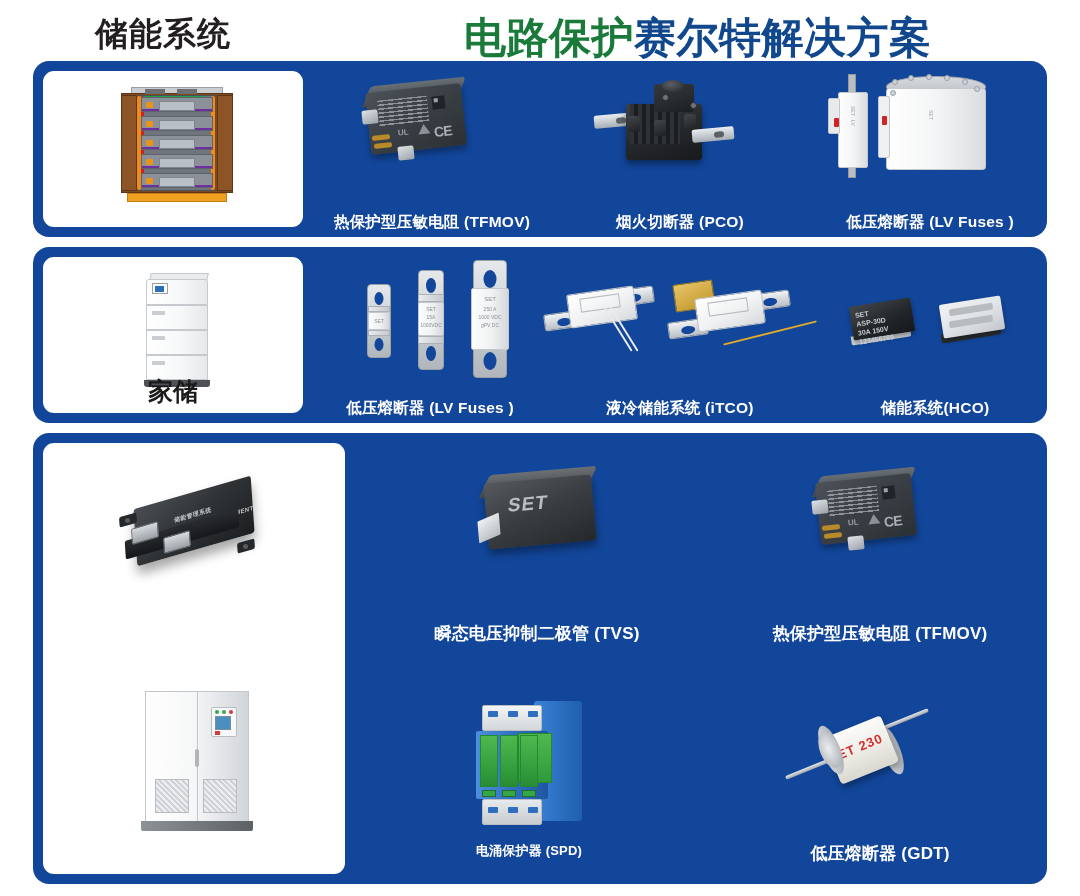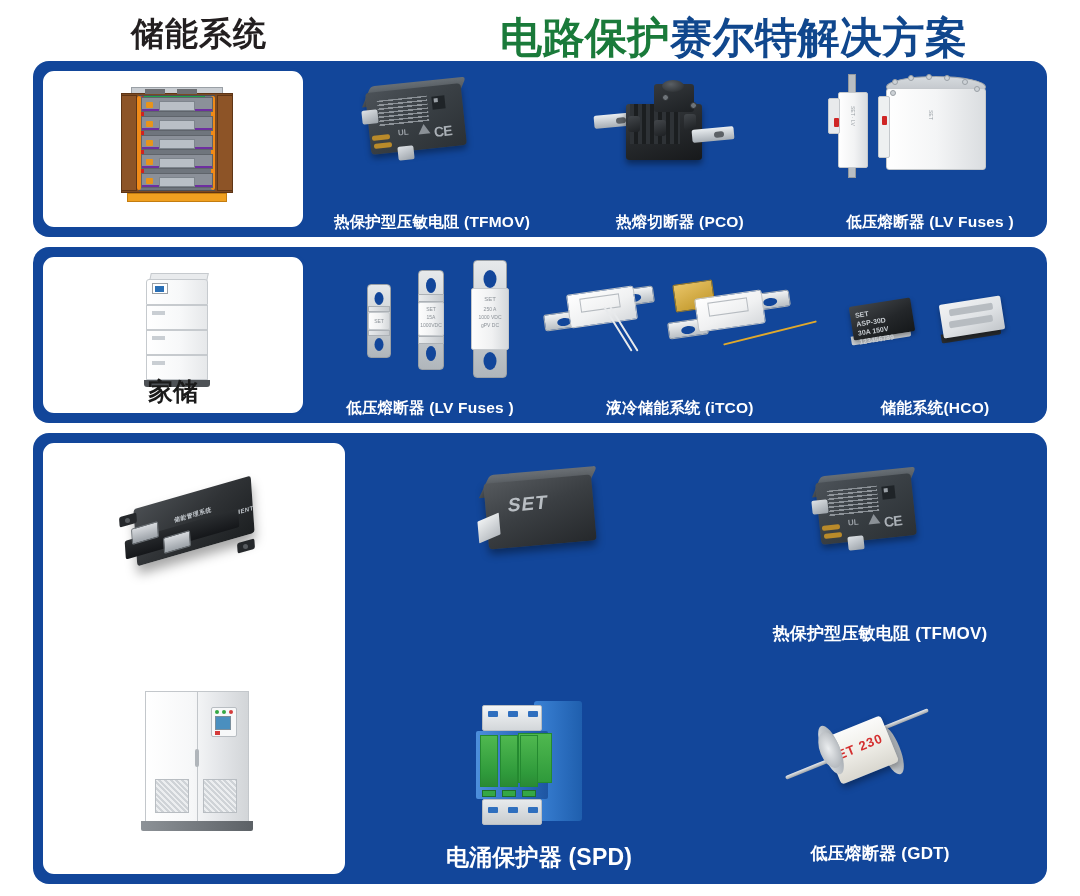--- a/index.html
+++ b/index.html
@@ -6,21 +6,21 @@
   * { box-sizing: border-box; margin: 0; padding: 0; }
   html, body {
     width: 1080px; height: 896px;
     background: #ffffff;
     font-family: "Liberation Sans", "DejaVu Sans", sans-serif;
     overflow: hidden;
   }
   .page { position: relative; width: 1080px; height: 896px; }
 
   
-  .header { position: absolute; left: 0; top: 0; width: 922px; height: 58px; margin-left: 36px; }
+  .header { position: absolute; left: 0; top: 0; width: 922px; height: 58px; }
   .hdr-left {
     position: absolute; left: 95px; top: 12px;
     font-size: 33px; font-weight: 700; letter-spacing: 1px;
     color: #231f20;
   }
   .hdr-right {
     position: absolute; left: 464px; top: 10px;
     font-size: 42px; font-weight: 700; letter-spacing: 0.5px;
     white-space: nowrap;
   }
@@ -552,21 +552,21 @@
       <div class="bolt" style="left:96px; top:4px;"></div>
       <div class="bolt" style="left:114px; top:5px;"></div>
       <div class="bolt" style="left:132px; top:9px;"></div>
       <div class="bolt" style="left:144px; top:16px;"></div>
       <div class="bolt" style="left:60px; top:20px;"></div>
       <div class="lbl" style="left:104px; top:40px;">SET</div>
     </div>
   </div>
 
   <div class="caption" style="left:332px; top:212px; width:200px;">热保护型压敏电阻 (TFMOV)</div>
-  <div class="caption" style="left:590px; top:212px; width:180px;">热熔切断器 (PCO)</div>
+  <div class="caption" style="left:590px; top:212px; width:180px;">烟火切断器 (PCO)</div>
   <div class="caption" style="left:830px; top:212px; width:200px;">低压熔断器 (LV Fuses )</div>
 
   <div class="panel r2"></div>
 
   <div class="card c2">
     <div class="home">
       <div class="cap"></div>
       <div class="blk b1"></div>
       <div class="blk b2"></div>
       <div class="blk b3"></div>
@@ -706,20 +706,21 @@
       <div class="tri"></div>
       <div class="ce">CE</div>
       <div class="ul">UL</div>
       <div class="term t1"></div>
       <div class="term t2"></div>
       <div class="pin p1"></div>
       <div class="pin p2"></div>
     </div>
   </div>
 
+  <div class="caption" style="left:412px; top:622px; width:250px; font-size:17px;">瞬态电压抑制二极管 (TVS)</div>
   <div class="caption" style="left:750px; top:622px; width:260px; font-size:17px;">热保护型压敏电阻 (TFMOV)</div>
 
   <div class="art" style="left:470px; top:695px; width:160px; height:135px;">
     <div class="spd" style="width:160px;height:135px;">
       <div class="backplate"></div>
       <div class="topcap"></div>
       <div class="bluebody"></div>
       <div class="bigGreen"></div>
       <div class="green g1"></div>
         <div class="green g2"></div>
@@ -742,16 +743,16 @@
       <div class="wire wL"></div>
       <div class="wire wR"></div>
       <div class="ring r2"></div>
       <div class="cyl"></div>
       <div class="txt">ET 230</div>
       <div class="ring r1"></div>
       <div class="capFace"></div>
     </div>
   </div>
 
-  <div class="caption" style="left:414px; top:842px; width:250px; font-size:23px;">电涌保护器 (SPD)</div>
+  <div class="caption" style="left:404px; top:842px; width:250px; font-size:13px;">电涌保护器 (SPD)</div>
   <div class="caption" style="left:750px; top:842px; width:260px; font-size:17px;">低压熔断器 (GDT)</div>
 
 </div>
 
 </body></html>

